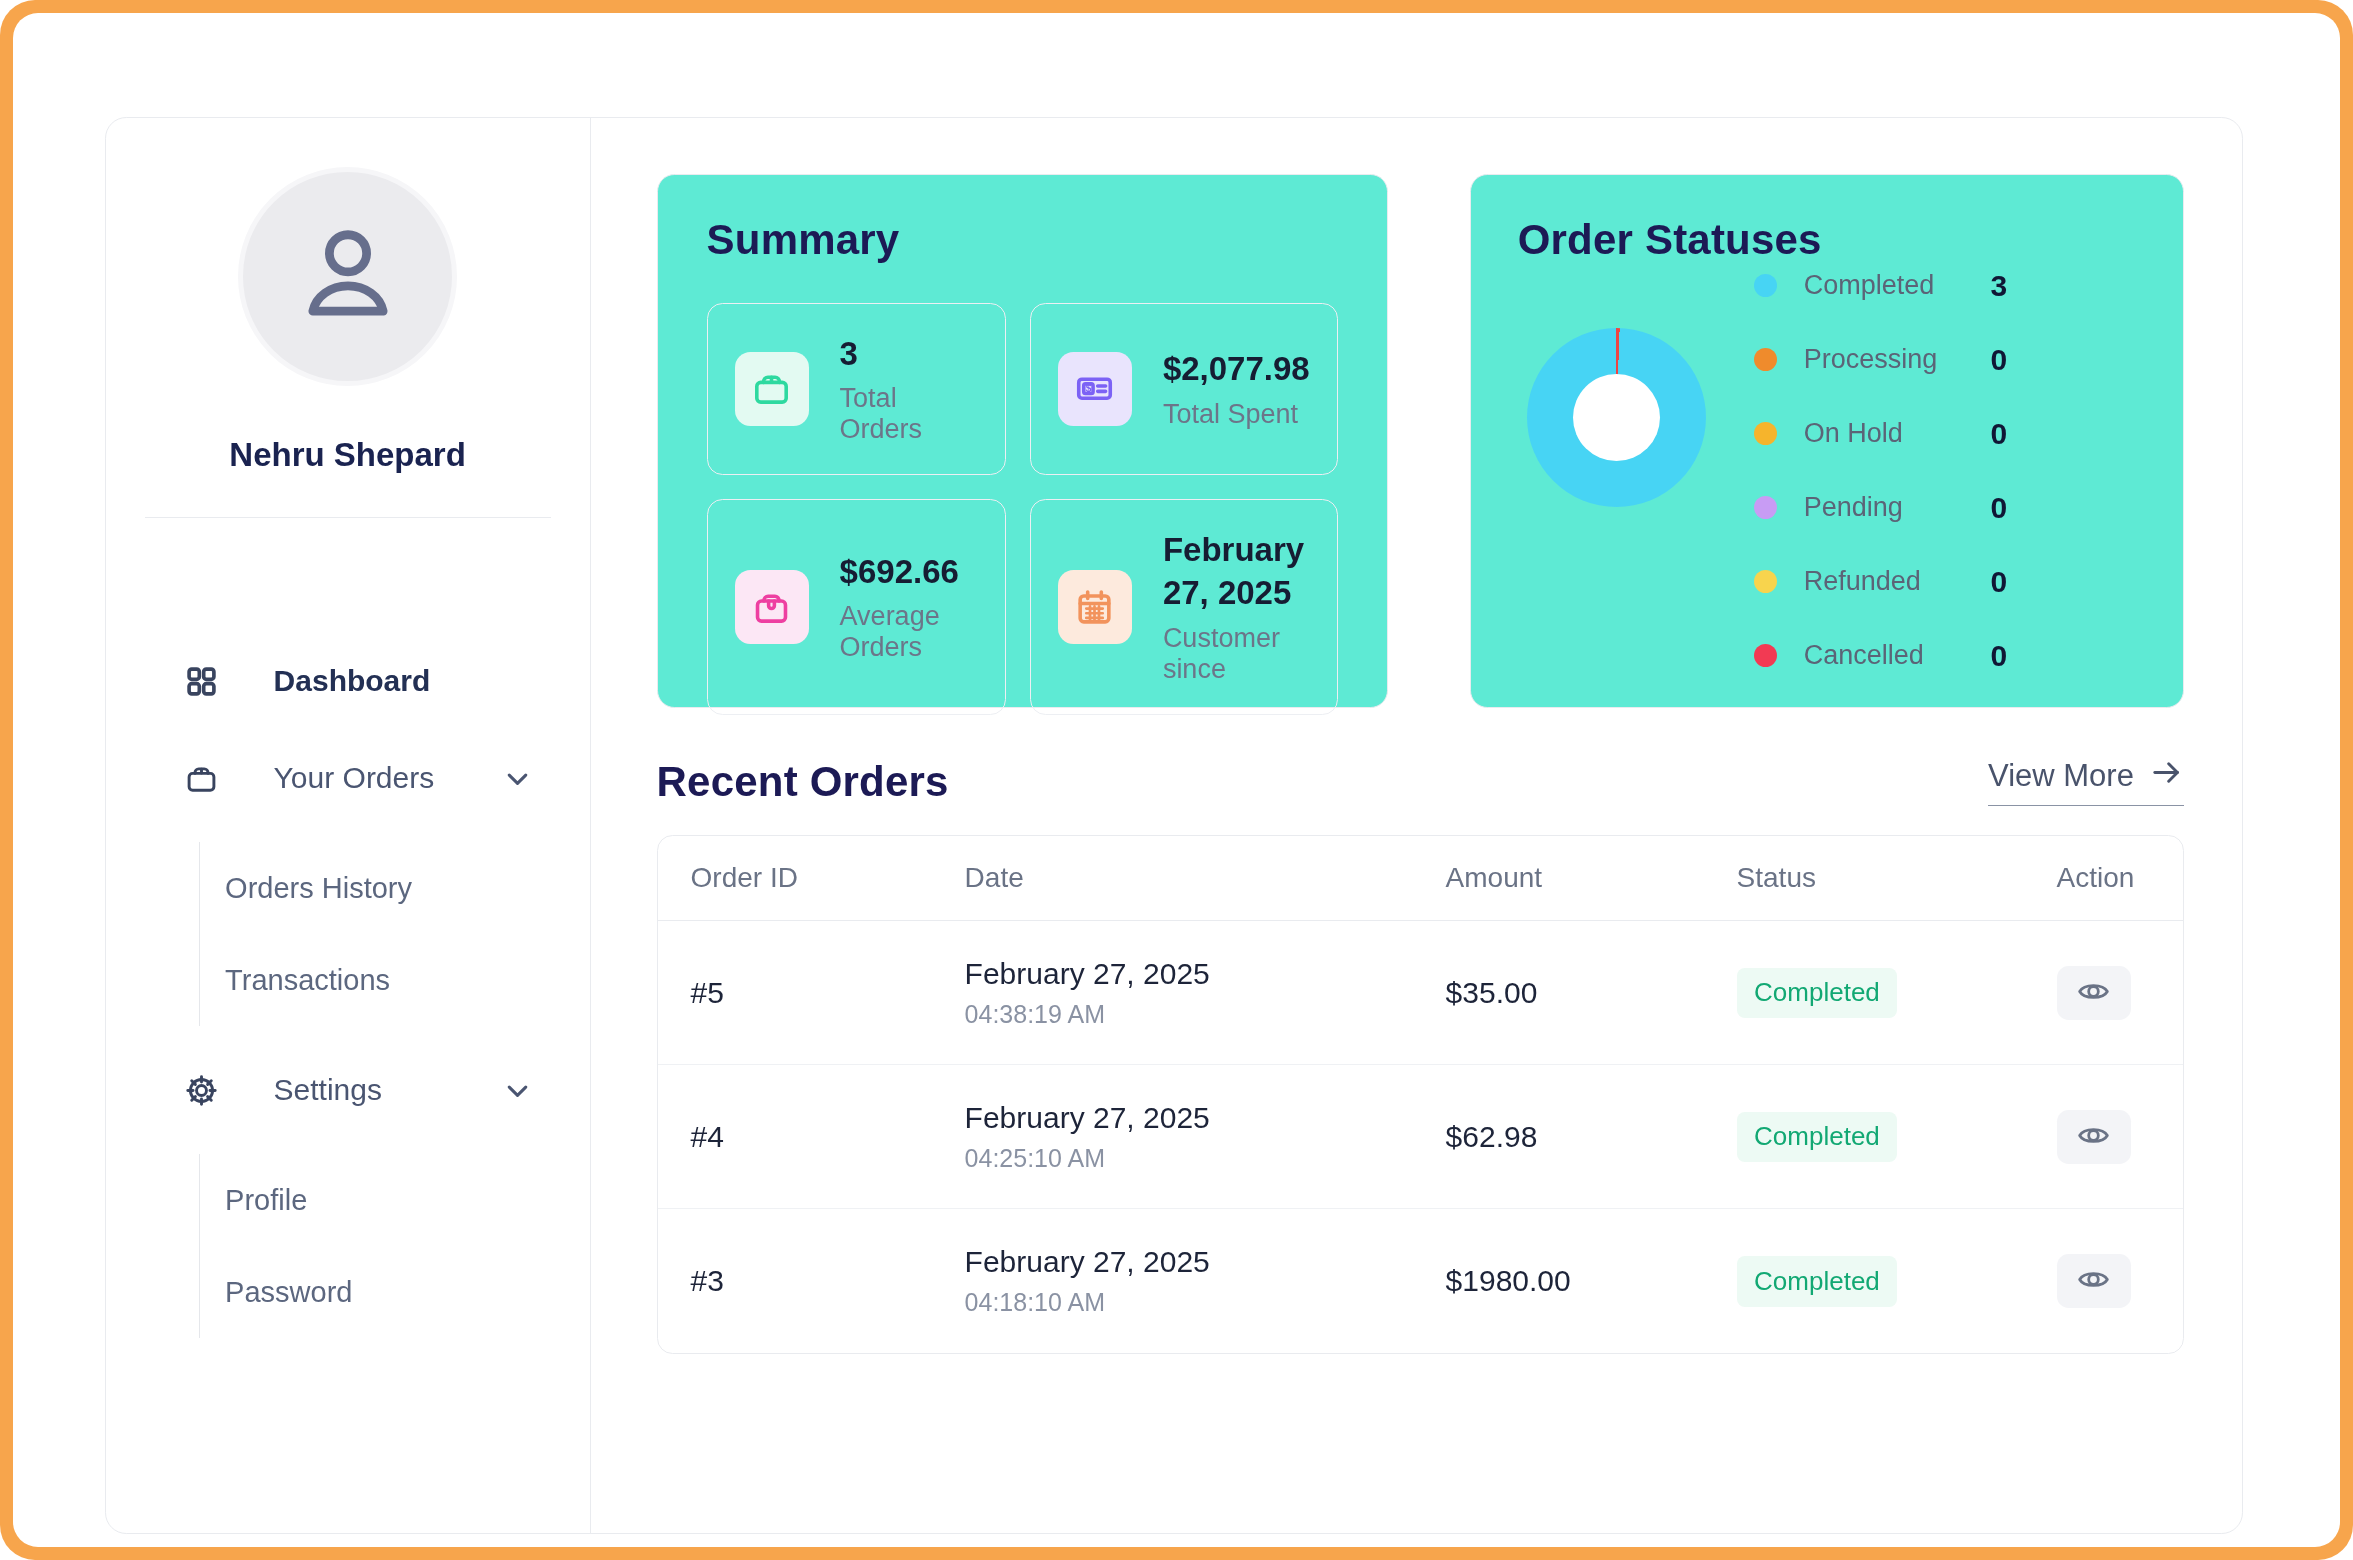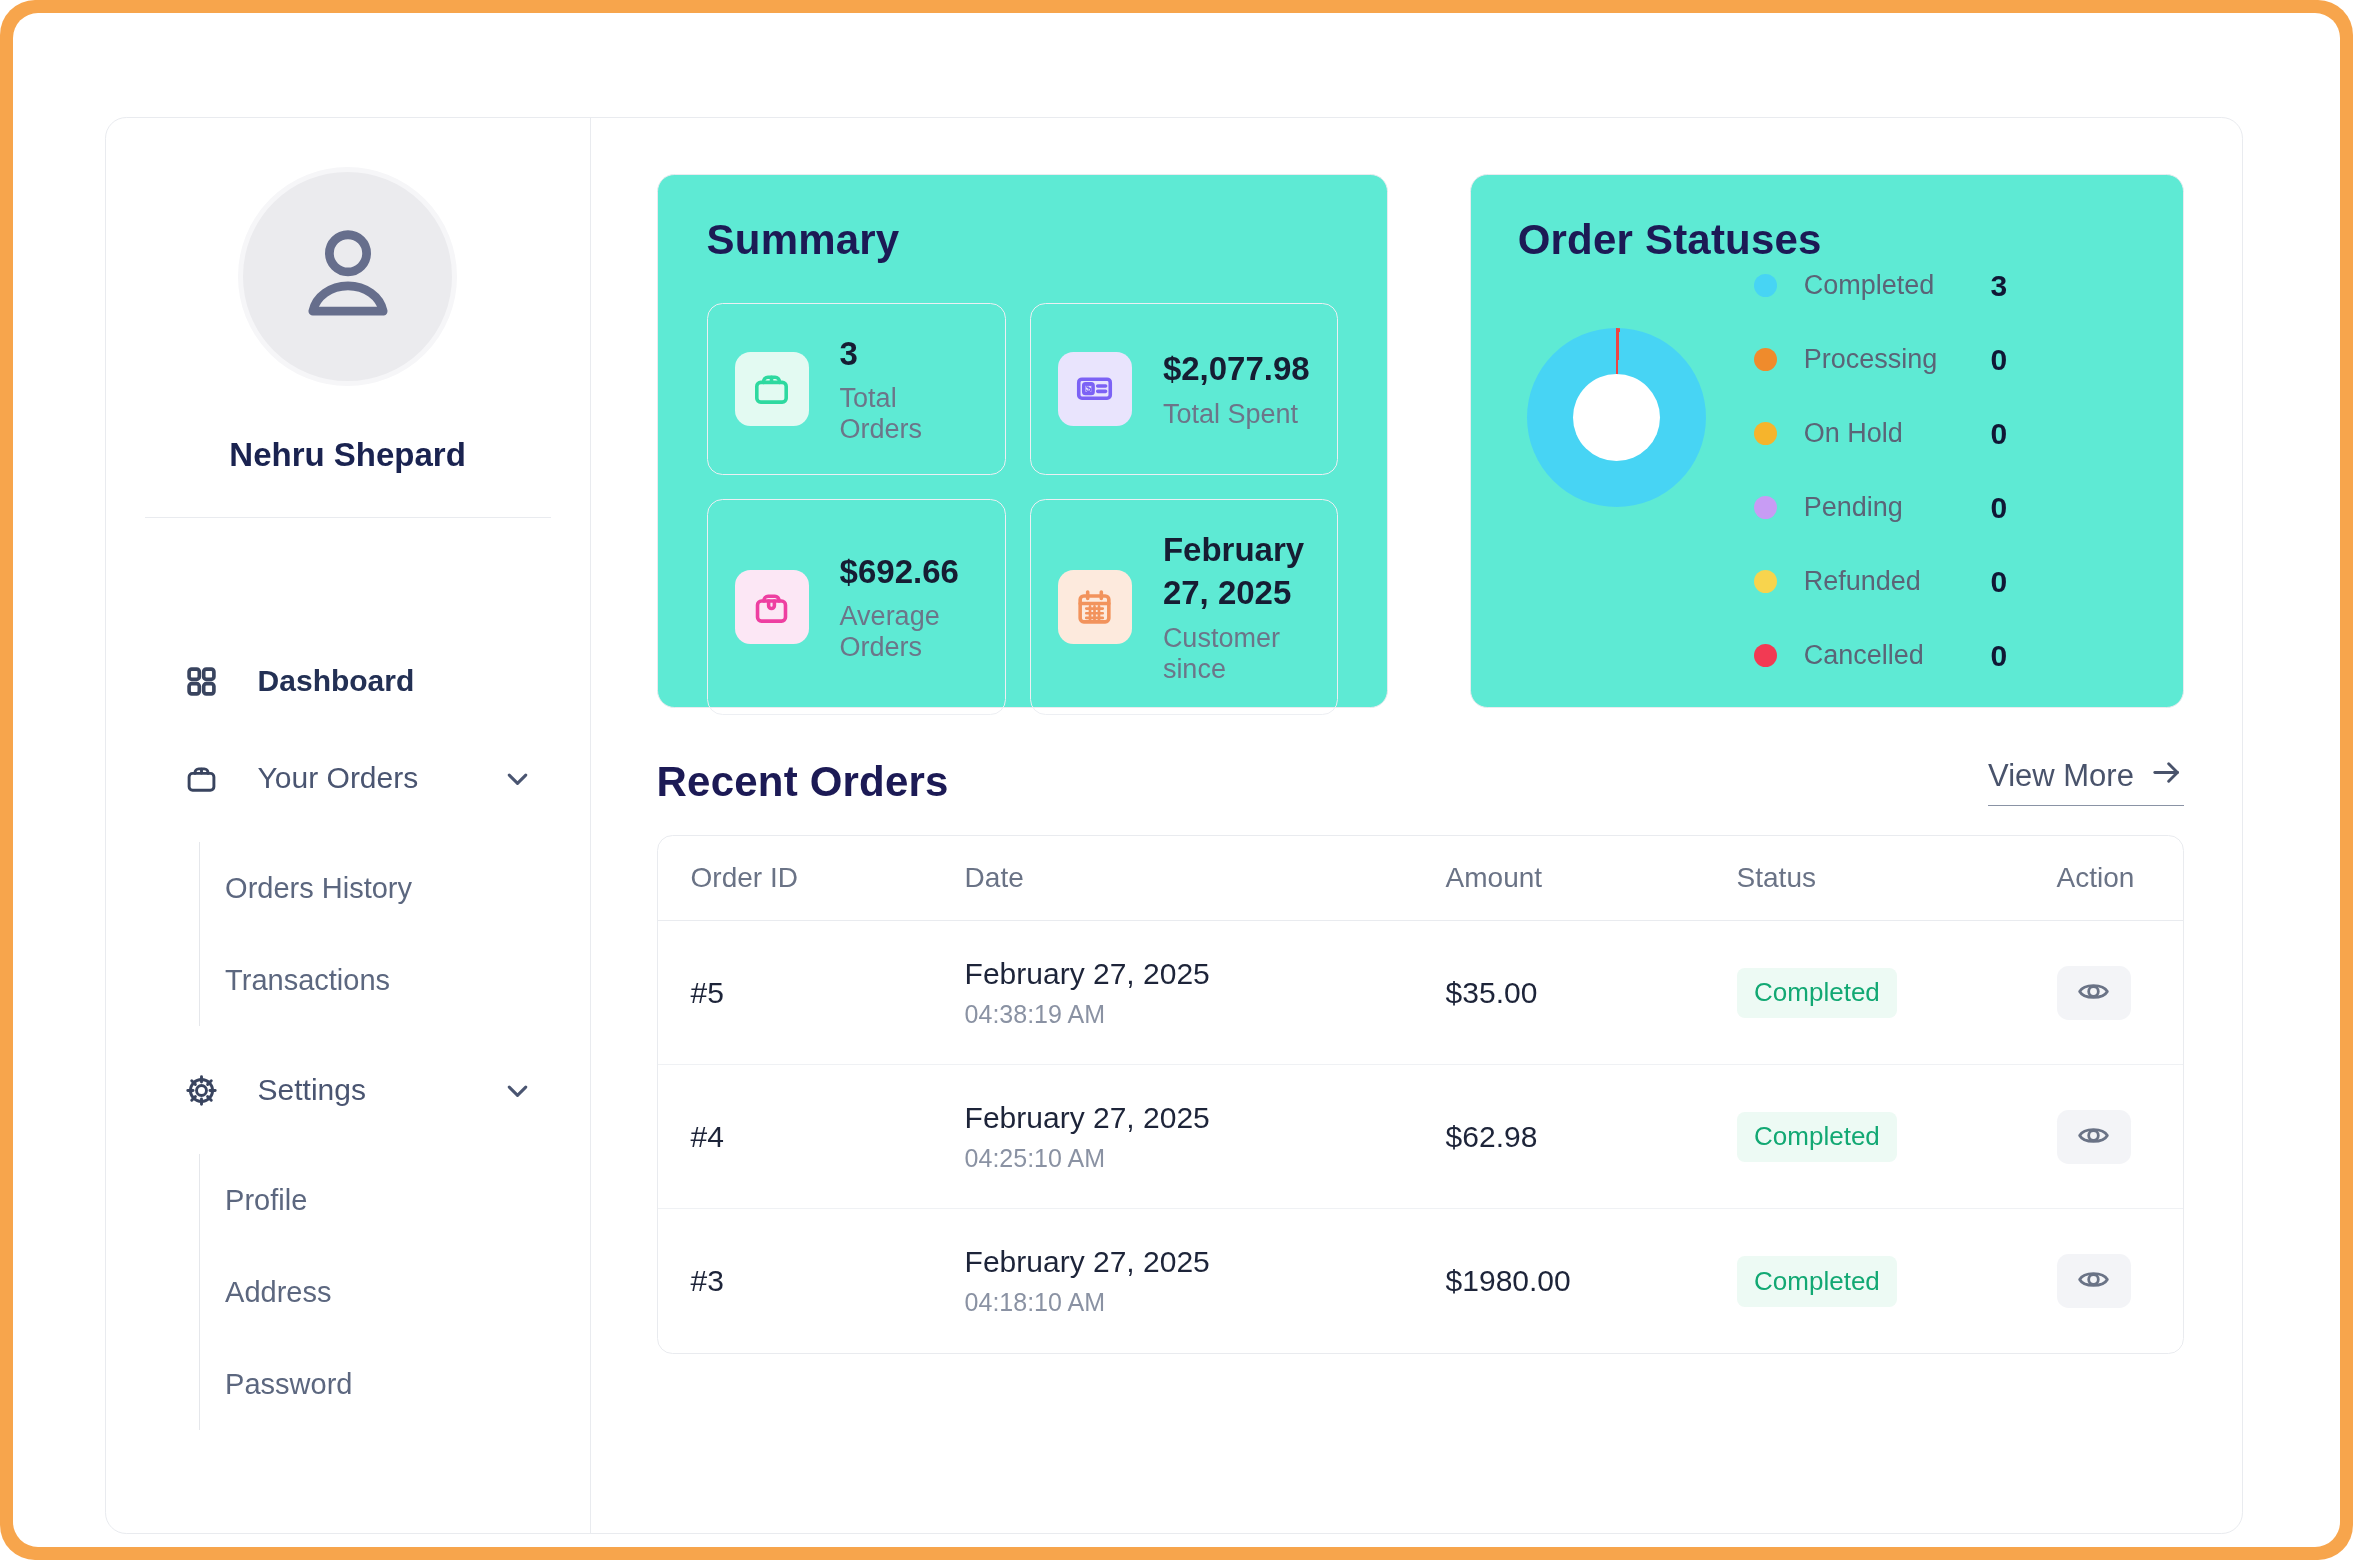--- a/index.html
+++ b/index.html
@@ -21,21 +21,21 @@
   .sidebar { width:485px; flex-shrink:0; border-right:1px solid #E9EBEF; padding-top:49px; }
   .avatar {
     width:219px; height:219px; border-radius:50%; background:#EBEBEE;
     border:5.8px solid #F6F6F8; margin:0 auto;
     display:flex; align-items:center; justify-content:center; color:#666E8C;
   }
   .user-name { text-align:center; margin-top:50px; font-size:33px; font-weight:700; color:#1A2350; }
   .side-divider { height:1px; background:#E9EBEF; margin:43px 39px 0 39px; }
 
   .nav { padding:115px 56px 0 78px; }
-  .nav-item { display:flex; align-items:center; gap:39px; height:97px; font-size:30px; color:#4A5571; cursor:pointer; }
+  .nav-item { display:flex; align-items:center; gap:55px; height:97px; font-size:30px; color:#4A5571; cursor:pointer; }
   .nav-item .nicon { display:flex; color:#39445F; }
   .nav-item.active { color:#233054; font-weight:600; }
   .nav-item .chev { margin-left:auto; color:#4A5571; display:flex; }
   .subnav { border-left:1.9px solid #E5E7EB; margin:15.5px 0 15.5px 15.5px; padding-left:25px; }
   .subnav-item { height:92px; display:flex; align-items:center; font-size:29px; color:#5C677F; cursor:pointer; }
 
   
   .main { flex:1; padding:56px 58px 0 66px; }
   .top-row { display:flex; gap:82px; }
   .card { background:#5eead4; border:1px solid #E9EBEF; border-radius:17.5px; }
@@ -155,23 +155,20 @@
                 <path d="M6 9.5 l6 6 6 -6"></path>
               </svg>
             </span>
           </div>
 
           <div class="subnav">
             <div class="subnav-item">
               <span>Profile</span>
             </div>
             <div class="subnav-item">
-              <span>Address</span>
-            </div>
-            <div class="subnav-item">
               <span>Password</span>
             </div>
           </div>
 
         </nav>
       </aside>
 
       <main class="main">
 
         <div class="top-row">

